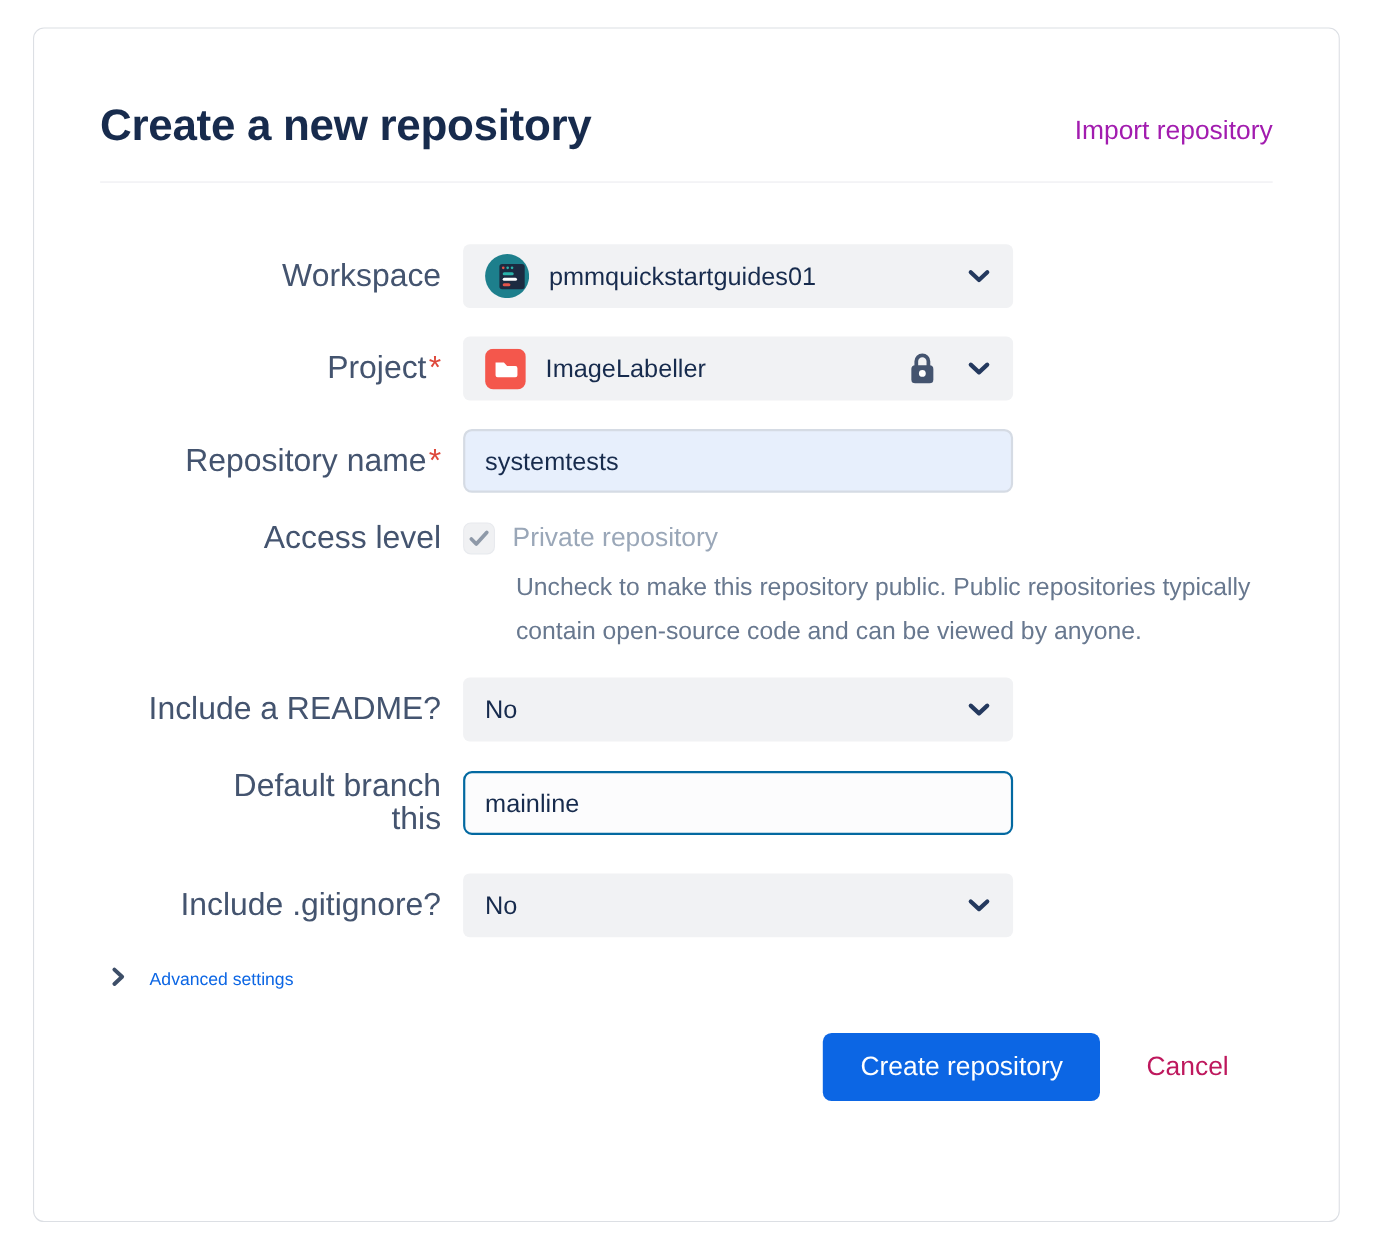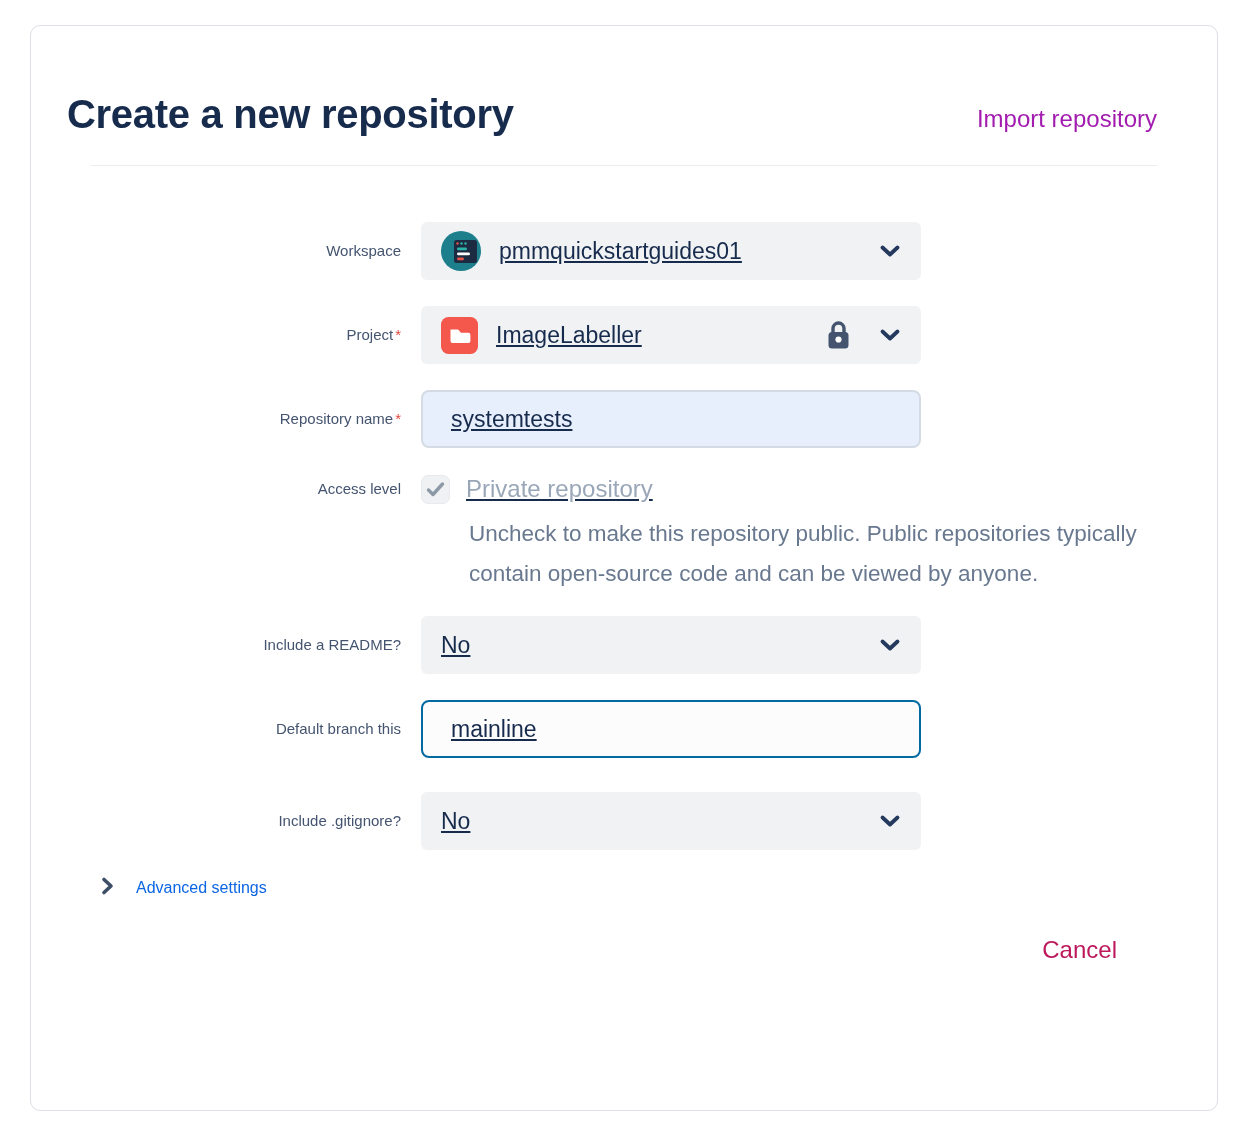--- a/index.html
+++ b/index.html
@@ -4,49 +4,49 @@
 <style>
   * { margin:0; padding:0; box-sizing:border-box; }
   html,body { width:1248px; height:1136px; background:#ffffff;
     font-family:"Liberation Sans", sans-serif; color:#172B4D; }
   .card {
     position:absolute; left:30px; top:25px; width:1188px; height:1086px;
     background:#ffffff; border:1px solid #DCDFE4; border-radius:10px;
     overflow:hidden;
   }
   .card-header {
-    margin:66px 60px 0 36px; display:flex; align-items:flex-end; justify-content:space-between;
+    margin:66px 60px 0 60px; display:flex; align-items:flex-end; justify-content:space-between;
   }
   .page-title { font-size:40px; font-weight:700; color:#172B4D; letter-spacing:-0.3px; }
   .import-link { font-size:24px; color:#a21caf; cursor:pointer; padding-bottom:4px; }
   .divider { height:1px; background:#EBECF0; margin:28px 60px 0 60px; }
 
   .form { margin-top:56px; }
   .row { display:flex; align-items:center; margin-bottom:26px; }
   .row-label {
     width:390px; padding-right:20px; text-align:right;
-    font-size:15px; font-weight:500; color:#44546F; line-height:30px;
+    font-size:29px; font-weight:500; color:#44546F; line-height:30px;
   }
   .row-label .req { color:#DE483B; margin-left:2px; }
   .row-label .wrap { display:inline-block; max-width:215px; }
-  .row-control { width:500px; display:flex; align-items:center;text-decoration:underline; }
+  .row-control { width:500px; display:flex; align-items:center; }
 
   .select-btn {
     width:500px; height:58px; background:#F1F2F4; border-radius:6px;
     display:flex; align-items:center; padding:0 20px; cursor:pointer;
   }
   .select-value { font-size:23px; color:#172B4D; }
   .sel-icon { display:flex; align-items:center; margin-right:18px; flex:0 0 auto; }
   .chev { margin-left:auto; display:flex; align-items:center; flex:0 0 auto; }
   .lock-wrap { margin-left:auto; margin-right:26px; display:flex; align-items:center; }
   .lock-wrap + .chev { margin-left:0; }
 
   .text-input {
     width:500px; height:58px; border-radius:8px; font-size:23px; color:#172B4D;
-    font-family:"Liberation Sans", sans-serif; padding:0 28px; outline:none;
+    font-family:"Liberation Sans", sans-serif; padding:0 18px; outline:none;
   }
   .input-filled { background:#E7EFFC; border:2px solid #D5DBE4; }
   .input-plain  { background:#FCFCFD; border:2px solid #0369a1; }
 
   .access-row { margin-bottom:0; }
   .checkbox {
     width:29px; height:29px; border-radius:7px; background:#F0F1F3;
     border:1px solid #E8EAEE; display:flex; align-items:center; justify-content:center;
     flex:0 0 auto;
   }
@@ -205,17 +205,18 @@
     <div class="advanced">
       <span>
         <svg width="13" height="20" viewBox="0 0 13 20">
             <path d="M3 3.5 L10 10 L3 16.5" stroke="#3D4E68" stroke-width="3.6" fill="none" stroke-linecap="round" stroke-linejoin="round"></path>
           </svg>
       </span>
       <span class="advanced-label">Advanced settings</span>
     </div>
 
     <div class="footer">
+      <button class="primary-btn">Create repository</button>
       <span class="cancel-link">Cancel</span>
     </div>
 
   </div>
 </div>
 
 </body></html>

